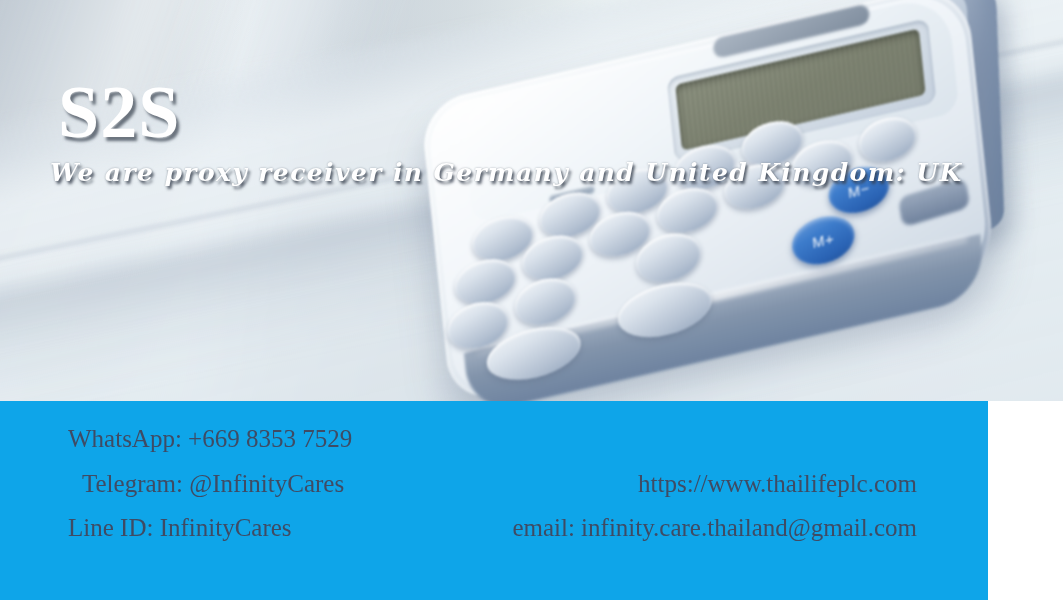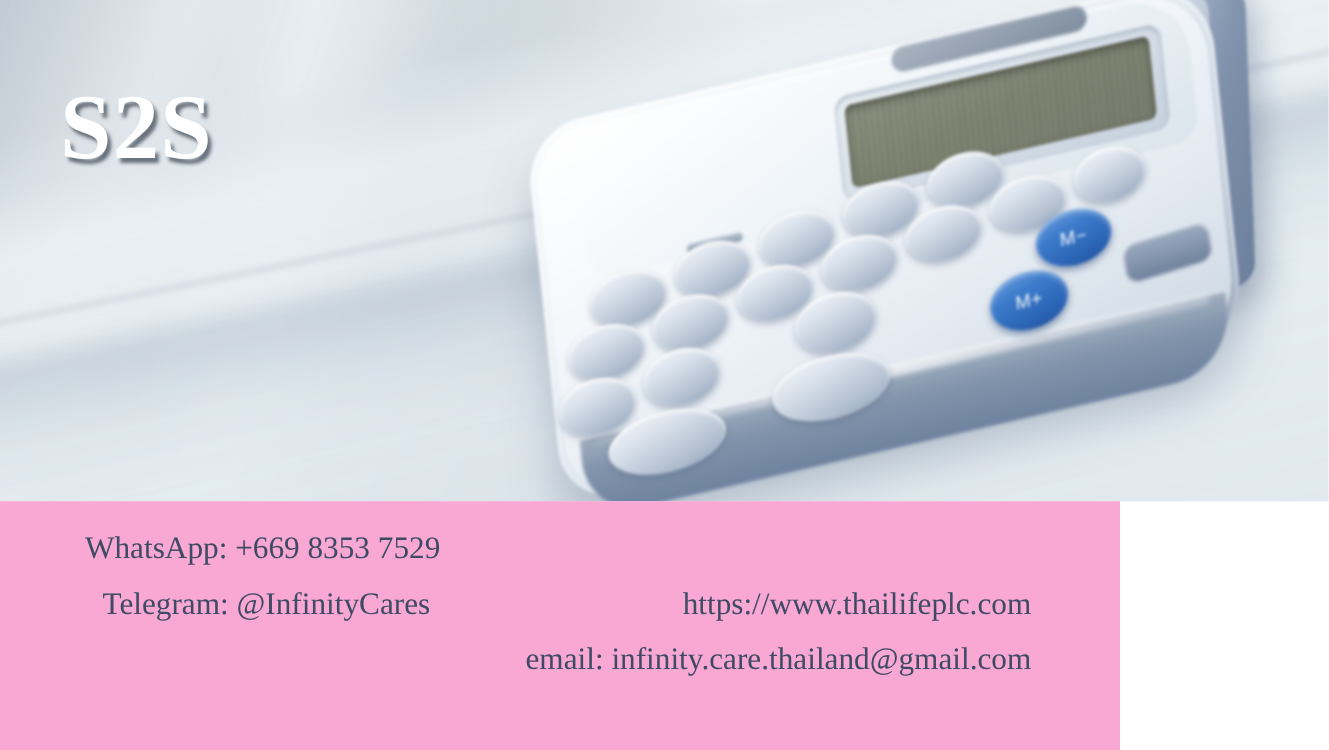--- a/index.html
+++ b/index.html
@@ -325,21 +325,21 @@
   }
 
   
   .hero-text {
     position: absolute;
     left: 48px;
     top: 66px;
     width: 840px;
   }
   .brand {
-    margin: 0;
+    margin: 10px;
     font-family: "Liberation Serif", serif;
     font-weight: bold;
     font-size: 74px;
     line-height: 0.98;
     color: #ffffff;
     letter-spacing: 1px;
     text-shadow:
       3px 4px 3px rgba(52,62,76,0.70),
       1px 1px 0 rgba(255,255,255,0.5);
   }
@@ -368,23 +368,23 @@
     text-shadow:
       2px 3px 3px rgba(52,62,76,0.78),
       0 0 2px rgba(60,70,84,0.45);
   }
 
   
   .footer {
     position: absolute;
     left: 0;
     top: 401px;
-    width: 896px;
+    width: 988px;
     height: 199px;
-    background: #f9a8d4;
+    background: #0ea5e9;
   }
   .footer-inner {
     position: relative;
     width: 100%;
     height: 100%;
   }
   .contact-line {
     position: absolute;
     font-family: "Liberation Serif", serif;
     font-size: 25px;
@@ -480,26 +480,28 @@
             <span></span>
           </div>
           <div class="key grey" style="left: 176px; top: 230px; width: 96px; height: 50px;">
             <span></span>
           </div>
         </div>
     </div>
 
     <div class="hero-text">
       <h1 class="brand">S2S</h1>
+      <p class="tagline">We are proxy receiver in Germany and United Kingdom: UK</p>
     </div>
   </div>
 
   <div class="footer">
     <div class="footer-inner">
       <div class="contact-line f-l1">WhatsApp: +669 8353 7529</div>
       <div class="contact-line f-l2">Telegram: @InfinityCares</div>
+      <div class="contact-line f-l3">Line ID: InfinityCares</div>
 
       <div class="contact-line f-r1">https://www.thailifeplc.com</div>
       <div class="contact-line f-r2">email: infinity.care.thailand@gmail.com</div>
     </div>
   </div>
 
 </div>
 
 </body></html>

